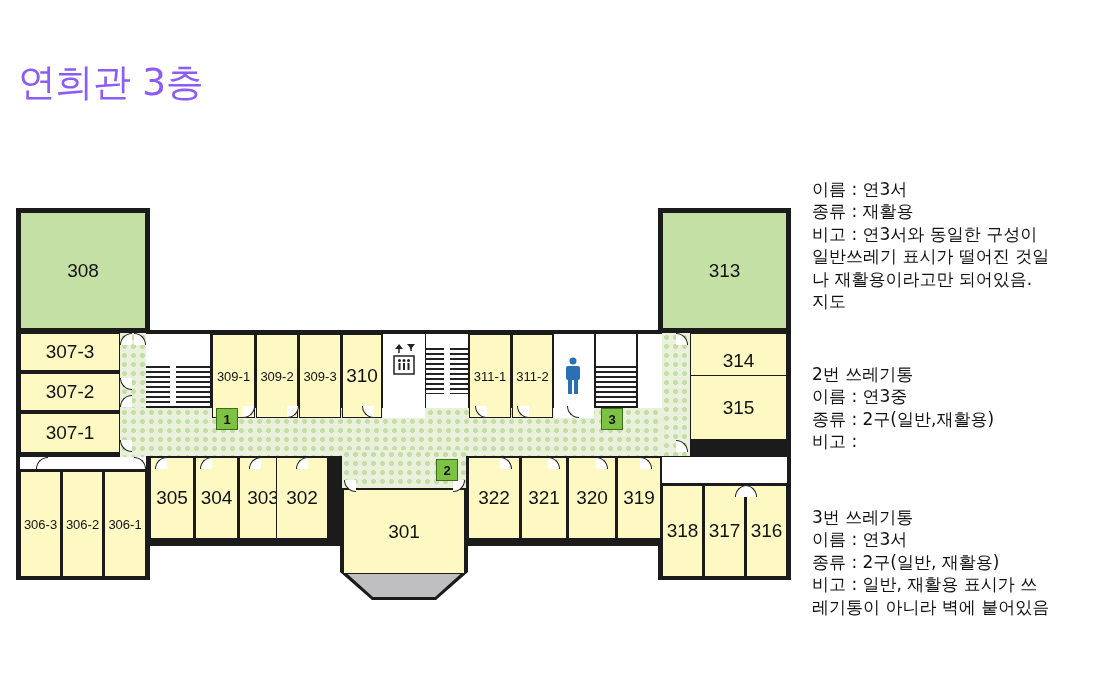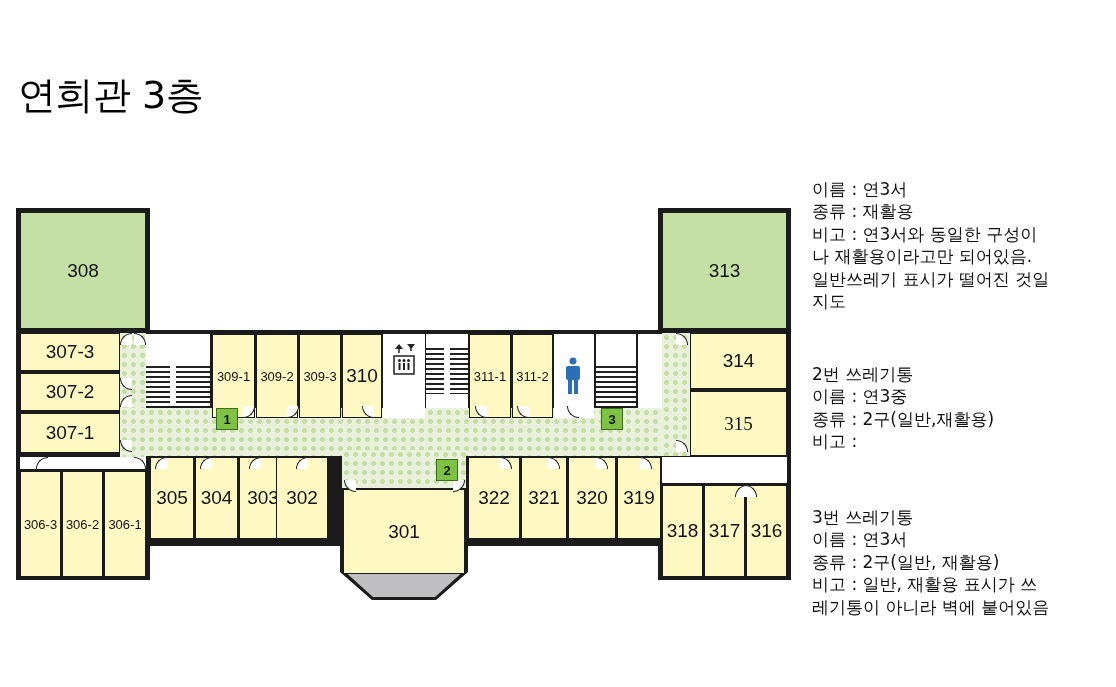--- a/index.html
+++ b/index.html
@@ -1,18 +1,18 @@
 <!DOCTYPE html>
 <html><head>
 <meta charset="utf-8">
 <style>
   html, body { margin:0; padding:0; background:#ffffff; }
   body { width:1116px; height:687px; position:relative; overflow:hidden;
          font-family:"DejaVu Sans", "Liberation Sans", sans-serif; color:#111; }
-  .title { position:absolute; left:18px; top:70px; font-size:38px; font-weight:400; letter-spacing:-0.5px; color:#000000; }
+  .title { position:absolute; left:18px; top:57px; font-size:38px; font-weight:400; letter-spacing:-0.5px; color:#8b5cf6; }
   .map { position:absolute; left:0; top:0; width:800px; height:687px; }
   .abs { position:absolute; box-sizing:border-box; }
   .outer { background:#1b1b1b; }
   .room { position:absolute; box-sizing:border-box; background:#fef9c3; border:1px solid #1b1b1b;
           display:flex; align-items:center; justify-content:center; font-family:"Liberation Sans", sans-serif;
           color:#111; }
   .room.green { background:#c5e0a5; }
   .room .lbl { font-size:19px; }
   .room.small .lbl { font-size:13px; }
   .corr { position:absolute; background-color:#e9f1dc;
@@ -162,21 +162,21 @@
   <div class="room" style="left:617px;top:457px;width:44px;height:82px;">
       <span class="lbl">319</span>
     </div>
 
   <div class="room green" style="left:662px;top:212px;width:125px;height:117px;">
       <span class="lbl">313</span>
     </div>
   <div class="room" style="left:690px;top:333px;width:97px;height:56px;">
       <span class="lbl">314</span>
     </div>
-  <div class="room" style="left:690px;top:391px;width:97px;height:65px;font-family:Liberation Serif, serif;">
+  <div class="room" style="left:690px;top:375px;width:97px;height:65px;">
       <span class="lbl">315</span>
     </div>
   <div class="white" style="left:662px;top:457px;width:125px;height:26px;"></div>
   <div class="room" style="left:662px;top:485px;width:41px;height:92px;">
       <span class="lbl">318</span>
     </div>
   <div class="room" style="left:704px;top:485px;width:41px;height:92px;">
       <span class="lbl">317</span>
     </div>
   <div class="room" style="left:746px;top:485px;width:41px;height:92px;">
@@ -213,22 +213,22 @@
 
   <div class="bin" style="left:216px;top:408px;">1</div>
   <div class="bin" style="left:436px;top:459px;">2</div>
   <div class="bin" style="left:601px;top:408px;">3</div>
 </div>
 
 <div class="info" style="top:178px;">
   <div>이름 : 연3서</div>
   <div>종류 : 재활용</div>
   <div>비고 : 연3서와 동일한 구성이</div>
+  <div>일반쓰레기 표시가 떨어진 것일</div>
   <div>나 재활용이라고만 되어있음.</div>
-  <div>일반쓰레기 표시가 떨어진 것일</div>
   <div>지도</div>
 </div>
 <div class="info" style="top:363px;">
   <div>2번 쓰레기통</div>
   <div>이름 : 연3중</div>
   <div>종류 : 2구(일반,재활용)</div>
   <div>비고 :</div>
 </div>
 <div class="info" style="top:506px;">
   <div>3번 쓰레기통</div>

